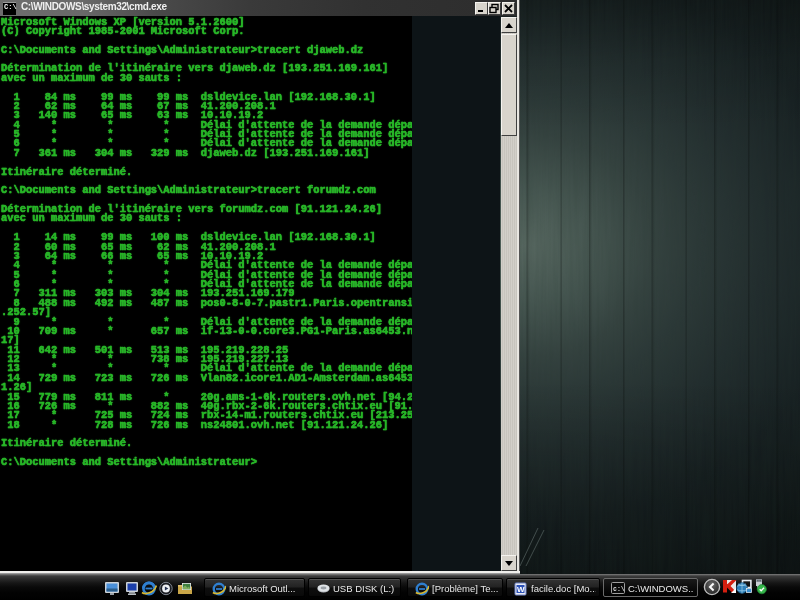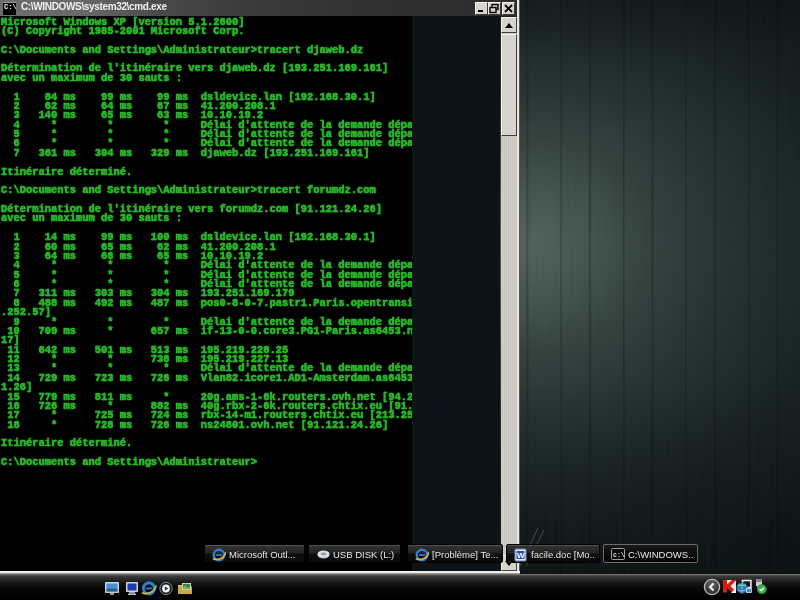--- a/index.html
+++ b/index.html
@@ -40,21 +40,21 @@
   
   #taskbar{position:absolute;left:0;top:574px;width:800px;height:26px;
     background:linear-gradient(#7d7d7d 0px,#5f5f5f 1px,#3c3c3c 2px,#2a2a2a 5px,#161616 9px,#0a0a0a 13px,#030303 18px,#000 26px);}
   #startbtn{position:absolute;left:0;top:575px;width:102px;height:25px;border-radius:0 13px 13px 0;
     background:linear-gradient(#6f6f6f 0%,#4c4c4c 30%,#262626 52%,#101010 56%,#080808 80%,#0e0e0e 100%);
     box-shadow:2px 0 4px rgba(0,0,0,0.6);}
   #startbtn .stxt{position:absolute;left:27px;top:5.5px;transform:translateZ(0);color:#f2f2f2;font:400 12.5px "Liberation Sans",sans-serif;letter-spacing:0.2px;}
   
   .qlicon{position:absolute;top:581px;}
   
-  .task{position:absolute;top:544px;height:19px;border-radius:2px;
+  .task{position:absolute;top:578px;height:19px;border-radius:2px;
     background:linear-gradient(#343434,#232323 45%,#0e0e0e 55%,#090909);
     border:1px solid #000;box-sizing:border-box;box-shadow:inset 0 1px 0 rgba(255,255,255,0.15);}
   .task .ttxt{position:absolute;left:24px;top:3.5px;right:3px;transform:translateZ(0);color:#e9e9e9;font:400 9.5px "Liberation Sans",sans-serif;white-space:nowrap;overflow:hidden;}
   .task svg{position:absolute;left:7px;top:3px;}
   #task5{background:linear-gradient(#1a1a1a,#0c0c0c 50%,#000);border:1px solid #6a6a6a;box-shadow:none;}
   #clock{position:absolute;left:767px;top:580px;transform:translateZ(0);color:#eaeaea;font:400 10px "Liberation Sans",sans-serif;margin-top:25px;}
 </style>
 </head>
 <body>
 <div id="screen">

